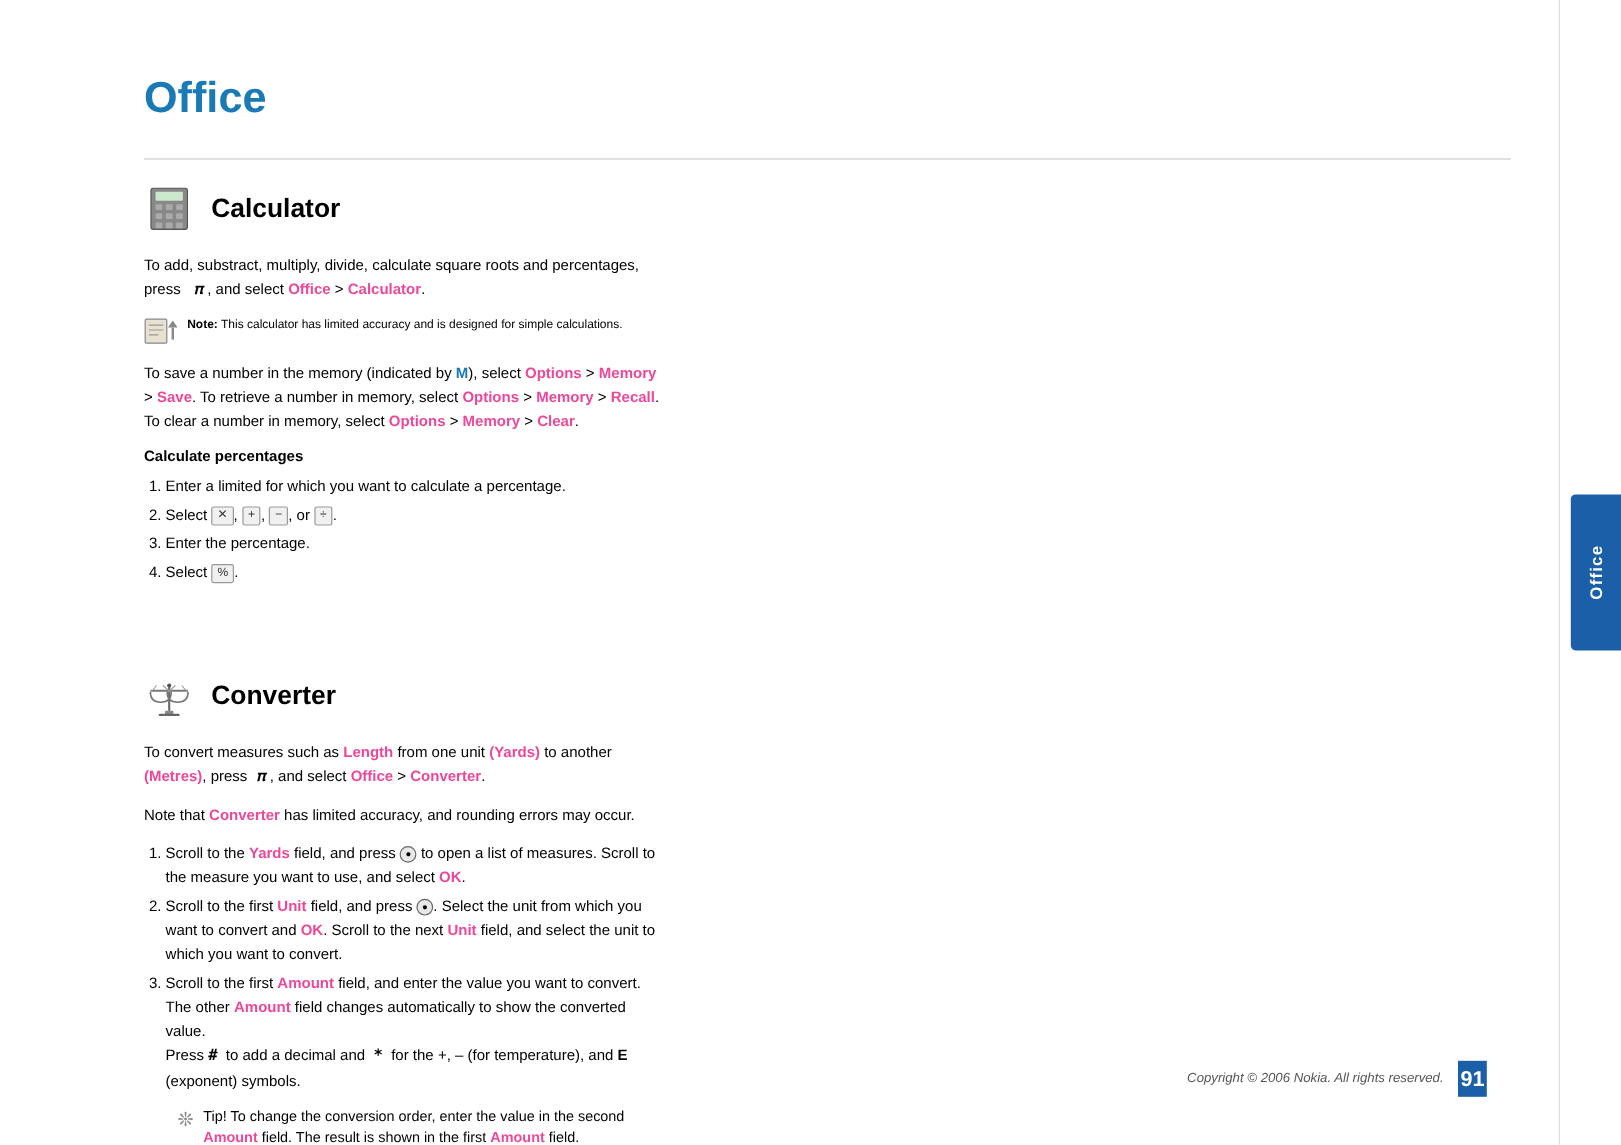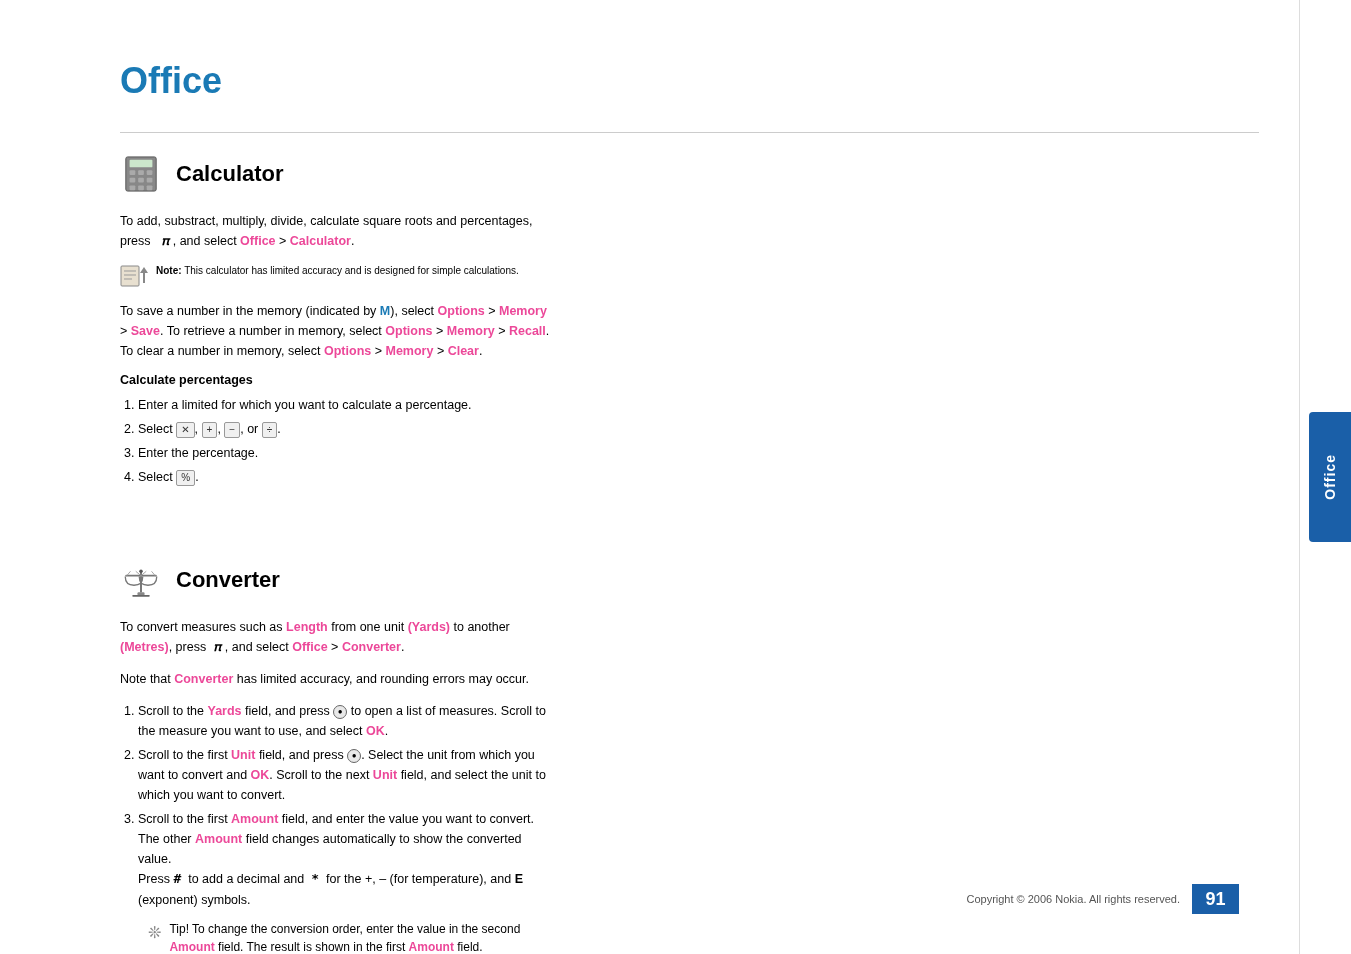--- a/index.html
+++ b/index.html
@@ -197,30 +197,31 @@
       display: flex;
       align-items: center;
       gap: 12px;
     }
 
     .page-number-box {
       background: #1a5fa8;
       color: #fff;
       font-size: 18px;
       font-weight: bold;
-      width: 47px;
+      width: 24px;
       height: 30px;
       display: flex;
       align-items: center;
       justify-content: center;
     }
 
     .copyright-text {
       font-size: 11px;
       color: #555;
+      font-style: italic;
     }
 
     .divider-line {
       width: 100%;
       height: 1px;
       background: #ccc;
       margin: 8px 0 20px 0;
     }
 
     

